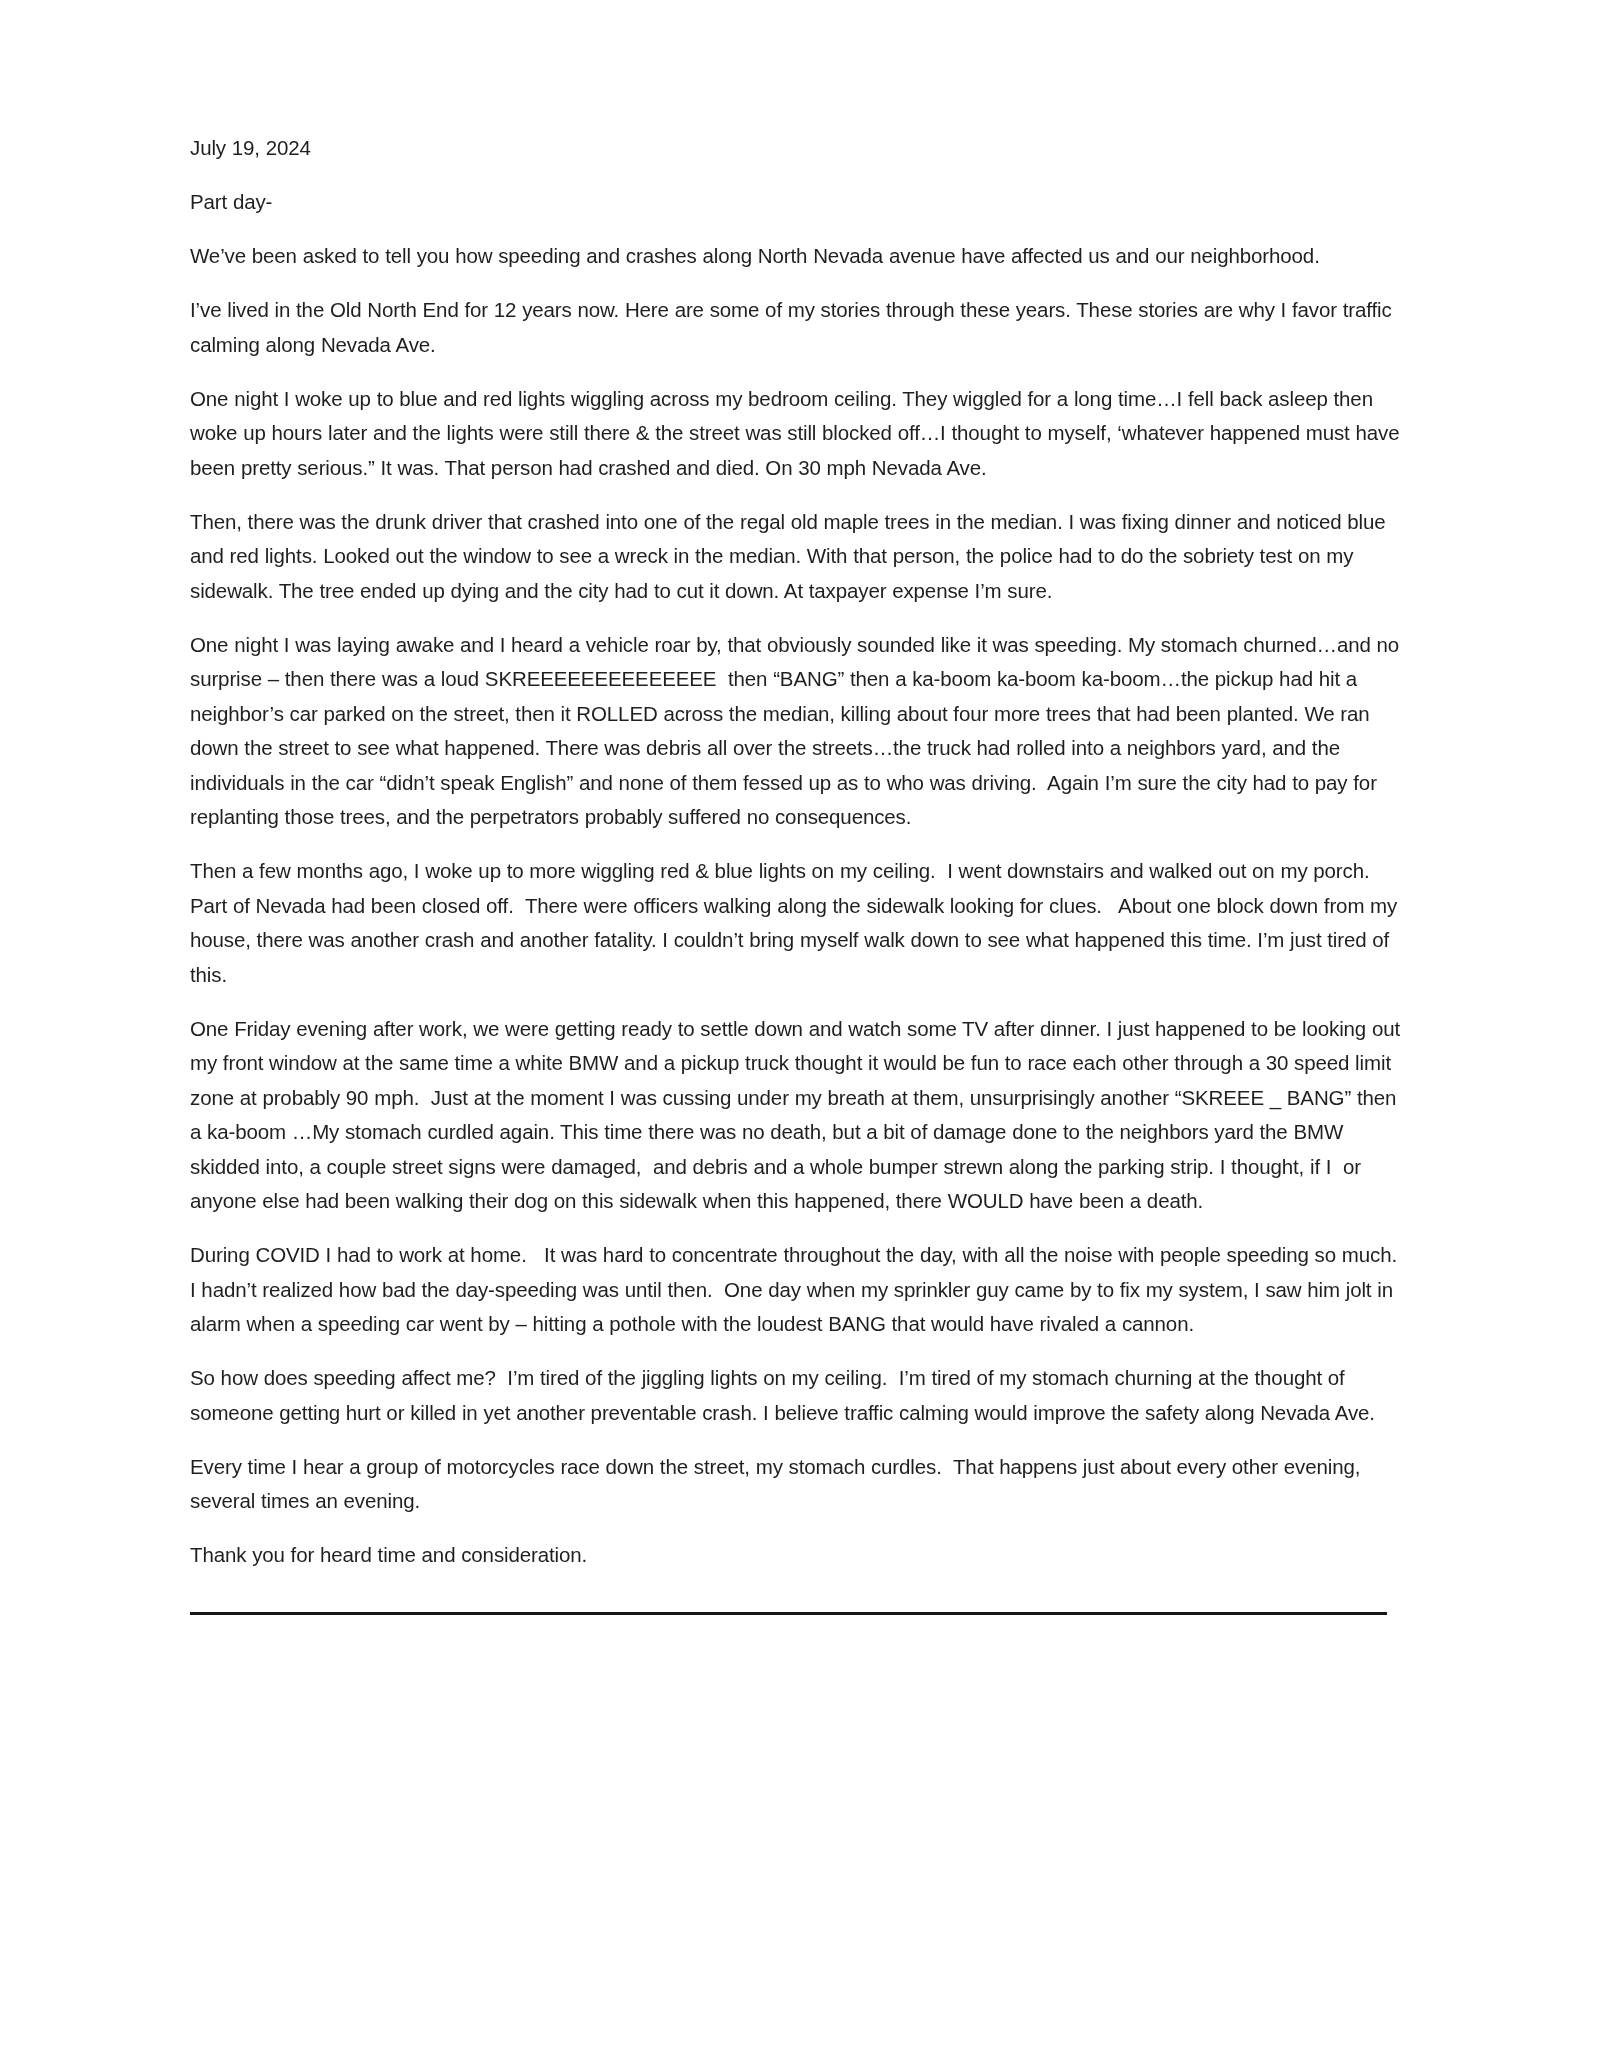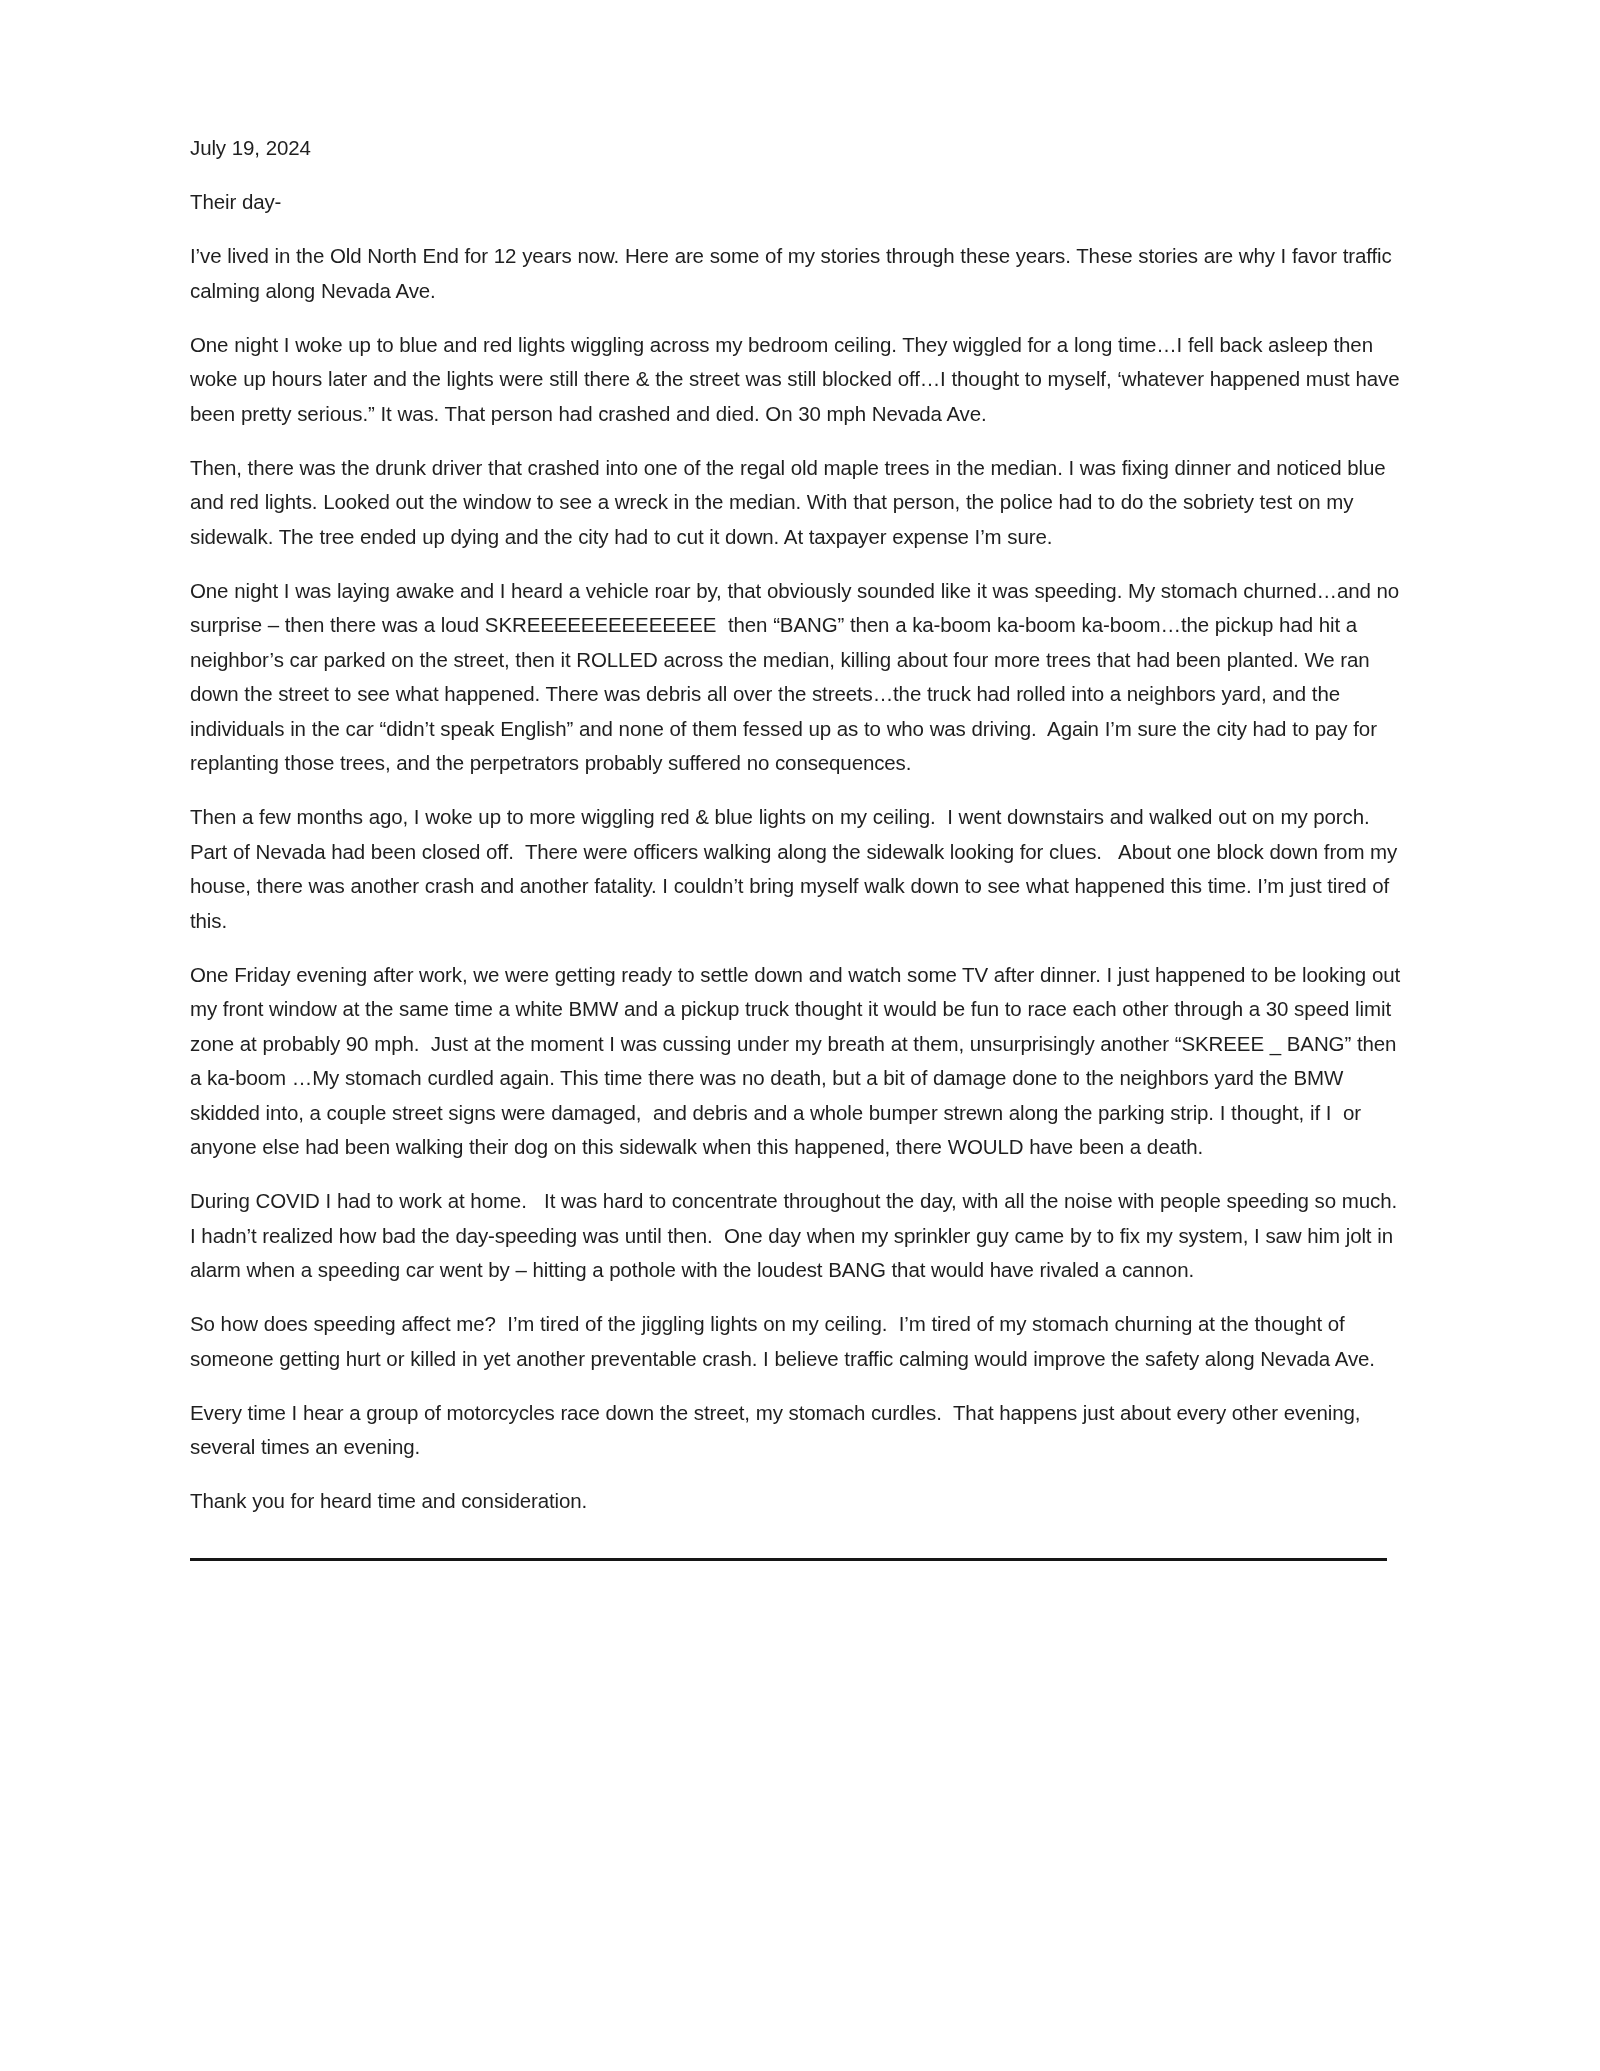--- a/index.html
+++ b/index.html
@@ -35,22 +35,23 @@
     background: #161616;
     margin-top: 39px;
   }
 </style>
 </head>
 <body>
 
 <div class="page">
   <div class="content">
     <p>July 19, 2024</p>
-    <p>Their day-</p>
+    <p>Part day-</p>
     <div>
+        <p>We’ve been asked to tell you how speeding and crashes along North Nevada avenue have affected us and our neighborhood.</p>
         <p>I’ve lived in the Old North End for 12 years now. Here are some of my stories through these years. These stories are why I favor traffic calming along Nevada Ave.</p>
         <p>One night I woke up to blue and red lights wiggling across my bedroom ceiling. They wiggled for a long time…I fell back asleep then woke up hours later and the lights were still there &amp; the street was still blocked off…I thought to myself, ‘whatever happened must have been pretty serious.” It was. That person had crashed and died. On 30 mph Nevada Ave.</p>
         <p>Then, there was the drunk driver that crashed into one of the regal old maple trees in the median. I was fixing dinner and noticed blue and red lights. Looked out the window to see a wreck in the median. With that person, the police had to do the sobriety test on my sidewalk. The tree ended up dying and the city had to cut it down. At taxpayer expense I’m sure.</p>
         <p>One night I was laying awake and I heard a vehicle roar by, that obviously sounded like it was speeding. My stomach churned…and no surprise – then there was a loud SKREEEEEEEEEEEEEE  then “BANG” then a ka-boom ka-boom ka-boom…the pickup had hit a neighbor’s car parked on the street, then it ROLLED across the median, killing about four more trees that had been planted. We ran down the street to see what happened. There was debris all over the streets…the truck had rolled into a neighbors yard, and the individuals in the car “didn’t speak English” and none of them fessed up as to who was driving.  Again I’m sure the city had to pay for replanting those trees, and the perpetrators probably suffered no consequences.</p>
         <p>Then a few months ago, I woke up to more wiggling red &amp; blue lights on my ceiling.  I went downstairs and walked out on my porch. Part of Nevada had been closed off.  There were officers walking along the sidewalk looking for clues.   About one block down from my house, there was another crash and another fatality. I couldn’t bring myself walk down to see what happened this time. I’m just tired of this.</p>
         <p>One Friday evening after work, we were getting ready to settle down and watch some TV after dinner. I just happened to be looking out my front window at the same time a white BMW and a pickup truck thought it would be fun to race each other through a 30 speed limit zone at probably 90 mph.  Just at the moment I was cussing under my breath at them, unsurprisingly another “SKREEE _ BANG” then a ka-boom …My stomach curdled again. This time there was no death, but a bit of damage done to the neighbors yard the BMW skidded into, a couple street signs were damaged,  and debris and a whole bumper strewn along the parking strip. I thought, if I  or anyone else had been walking their dog on this sidewalk when this happened, there WOULD have been a death.</p>
         <p>During COVID I had to work at home.   It was hard to concentrate throughout the day, with all the noise with people speeding so much.  I hadn’t realized how bad the day-speeding was until then.  One day when my sprinkler guy came by to fix my system, I saw him jolt in alarm when a speeding car went by – hitting a pothole with the loudest BANG that would have rivaled a cannon.</p>
         <p>So how does speeding affect me?  I’m tired of the jiggling lights on my ceiling.  I’m tired of my stomach churning at the thought of someone getting hurt or killed in yet another preventable crash. I believe traffic calming would improve the safety along Nevada Ave.</p>
         <p>Every time I hear a group of motorcycles race down the street, my stomach curdles.  That happens just about every other evening,   several times an evening.</p>
       </div>

